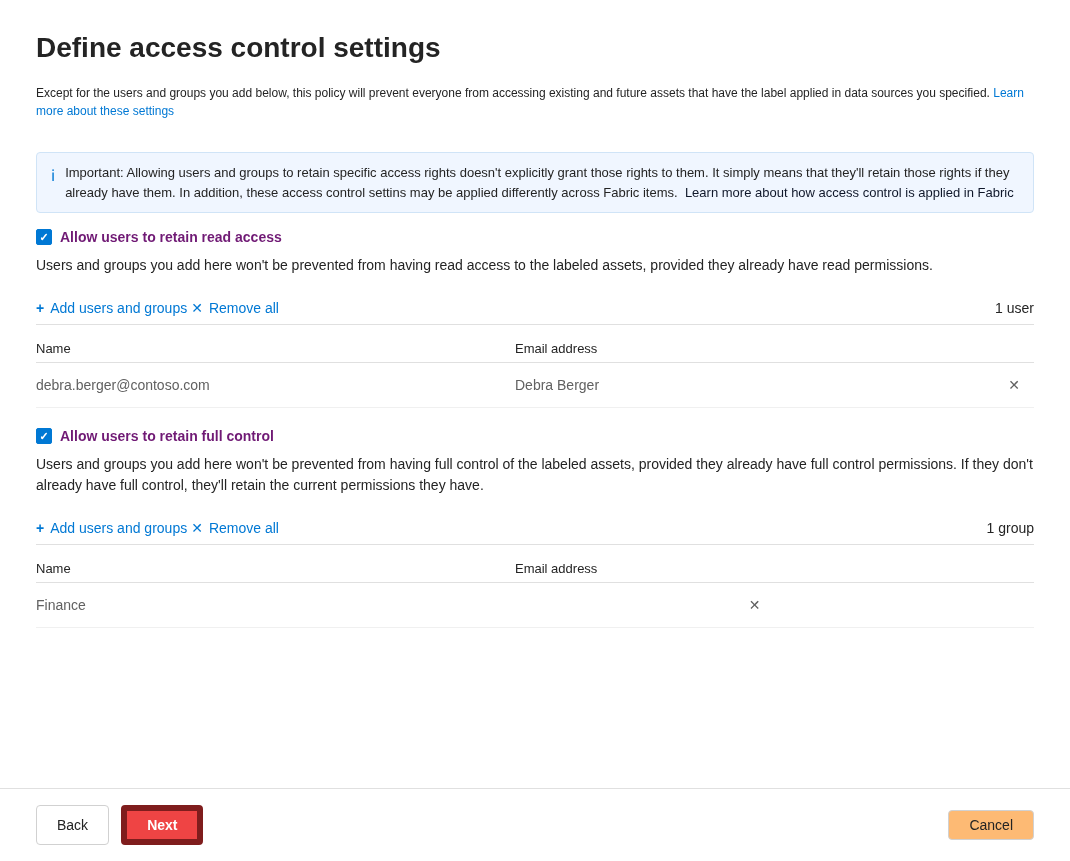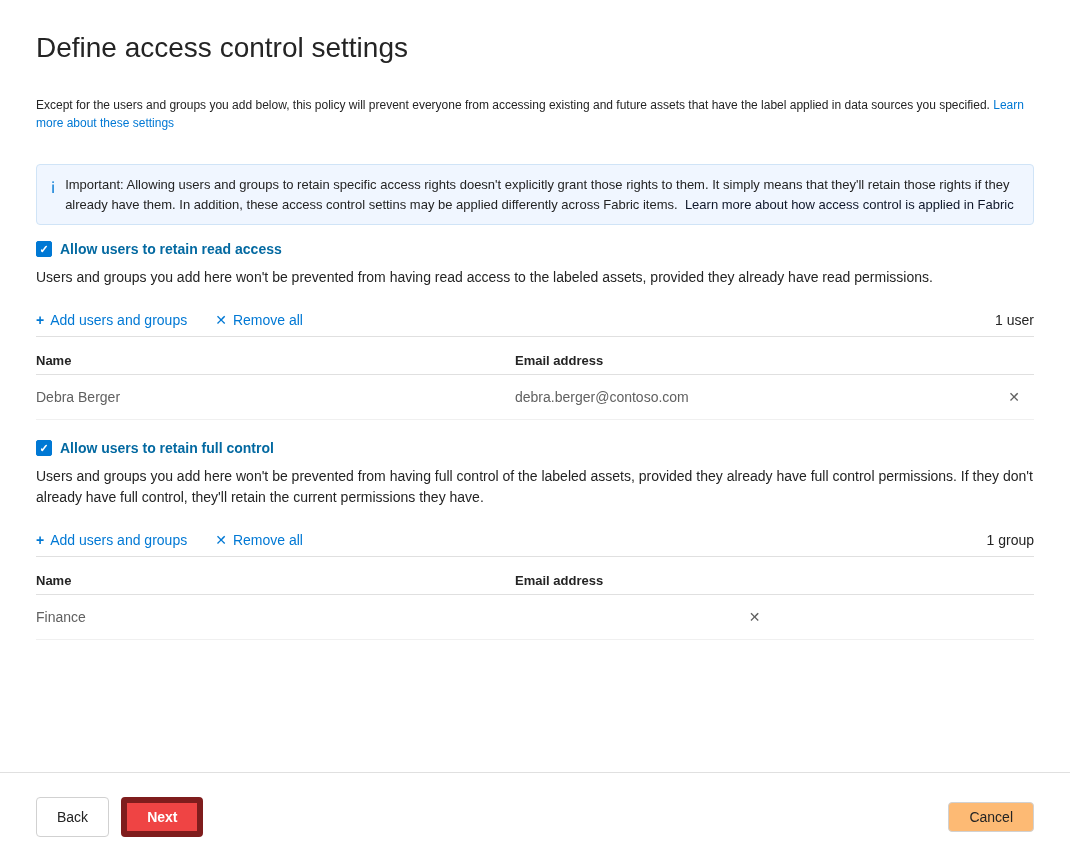--- a/index.html
+++ b/index.html
@@ -12,23 +12,23 @@
       min-height: 861px;
       display: flex;
       flex-direction: column;
     }
     .main-content {
       flex: 1;
       padding: 32px 36px 24px 36px;
     }
     h1 {
       font-size: 28px;
-      font-weight: 400;
-      color: #242424;
-      margin-bottom: 32px;
+      font-weight: 700;
+      color: #242424;
+      margin-bottom: 20px;
     }
     .intro-text {
       font-size: 12px;
       color: #242424;
       line-height: 1.5;
       margin-bottom: 32px;
     }
     .intro-text a {
       color: #0078d4;
       text-decoration: none;
@@ -76,40 +76,40 @@
     }
     .checkbox-custom::after {
       content: '✓';
       color: white;
       font-size: 11px;
       font-weight: bold;
     }
     .checkbox-label {
       font-size: 14px;
       font-weight: 600;
-      color: #0369a1;
+      color: #701a75;
     }
     .section-desc {
       font-size: 14px;
       color: #242424;
       line-height: 1.5;
       margin-bottom: 16px;
     }
     .actions-row {
       display: flex;
       align-items: center;
       justify-content: space-between;
       padding: 8px 0;
       border-bottom: 1px solid #e0e0e0;
       margin-bottom: 8px;
     }
     .actions-left {
       display: flex;
       align-items: center;
-      gap: 28px;
+      gap: 4px;
     }
     .action-btn {
       display: flex;
       align-items: center;
       gap: 6px;
       color: #0078d4;
       font-size: 14px;
       cursor: pointer;
       background: none;
       border: none;
@@ -121,21 +121,21 @@
     }
     .table-header {
       display: grid;
       grid-template-columns: 1fr 1fr 40px;
       padding: 8px 0 6px 0;
       border-bottom: 1px solid #e0e0e0;
       margin-bottom: 0;
     }
     .table-header-cell {
       font-size: 13px;
-      font-weight: 700;
+      font-weight: 400;
       color: #242424;
     }
     .table-row {
       display: grid;
       grid-template-columns: 1fr 1fr 40px;
       padding: 10px 0;
       border-bottom: 1px solid #f0f0f0;
       align-items: center;
     }
     .table-cell {
@@ -153,21 +153,21 @@
       justify-content: center;
       padding: 4px;
     }
     .section-divider {
       margin: 20px 0 16px 0;
     }
     .footer {
       display: flex;
       align-items: center;
       justify-content: space-between;
-      padding: 24px 36px;
+      padding: 16px 36px;
       border-top: 1px solid #e0e0e0;
       background: #ffffff;
     }
     .footer-left {
       display: flex;
       gap: 12px;
     }
     .btn-back {
       padding: 6px 20px;
       border: 1px solid #d1d1d1;
@@ -240,22 +240,22 @@
     <span class="count-text">1 user</span>
   </div>
 
   <div class="table-header">
     <div class="table-header-cell">Name</div>
     <div class="table-header-cell">Email address</div>
     <div></div>
   </div>
 
   <div class="table-row">
+    <div class="table-cell">debra.berger@contoso.com</div>
     <div class="table-cell">Debra Berger</div>
-    <div class="table-cell">debra.berger@contoso.com</div>
     <button class="remove-btn">
       <span>✕</span>
     </button>
   </div>
 
   <div class="section-divider"></div>
 
   <div class="checkbox-row">
     <div class="checkbox-custom"></div>
     <span class="checkbox-label">Allow users to retain full control</span>

